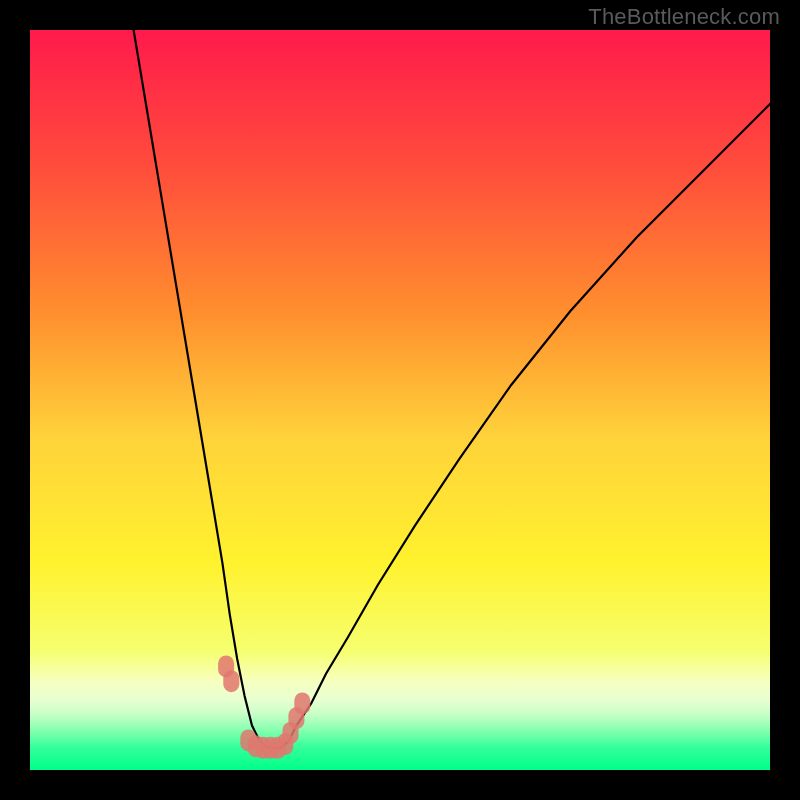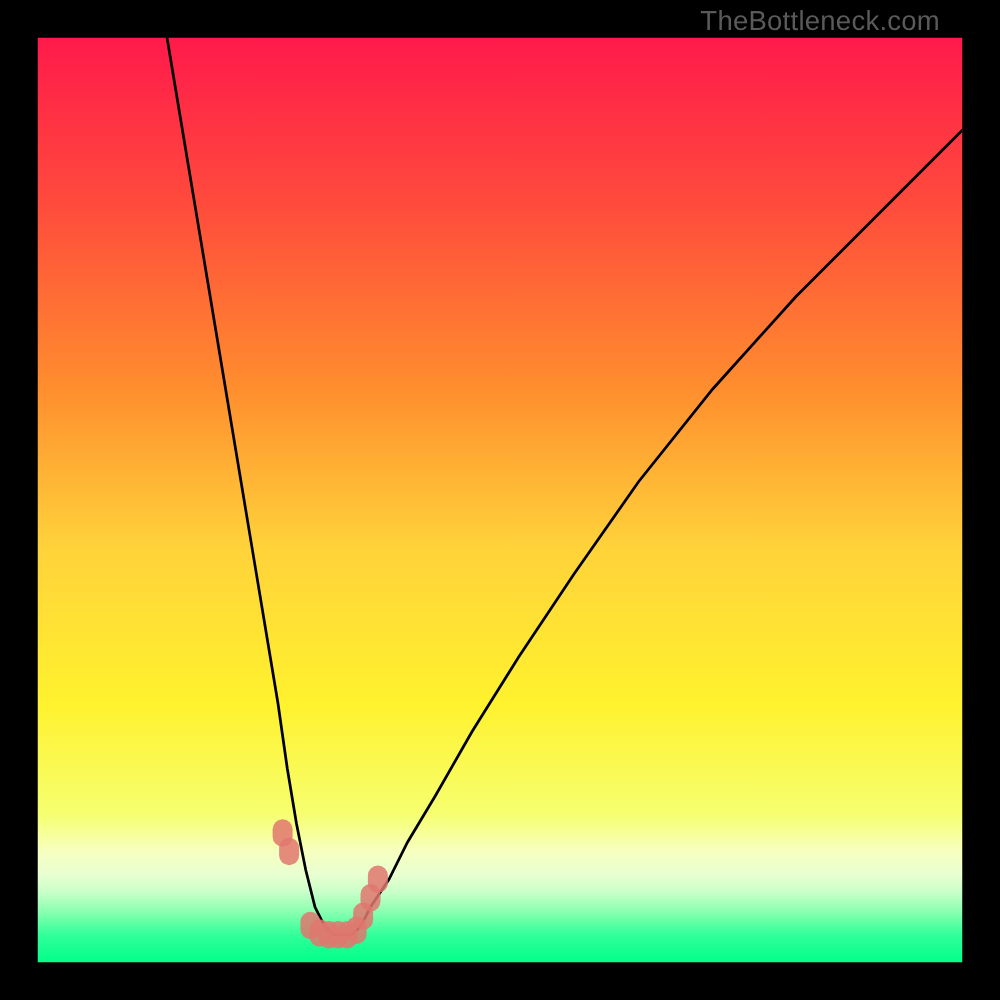--- a/index.html
+++ b/index.html
@@ -23,21 +23,21 @@
   }
   .curve-svg {
     position: absolute;
     inset: 0;
     width: 100%;
     height: 100%;
   }
   .watermark {
     position: absolute;
     top: 4px;
-    right: 48px;
+    right: 20px;
     font-family: Arial, Helvetica, sans-serif;
     font-size: 22px;
     font-weight: 500;
     color: #5a5a5a;
     letter-spacing: 0.2px;
   }
 </style>
 </head>
 <body>
 

